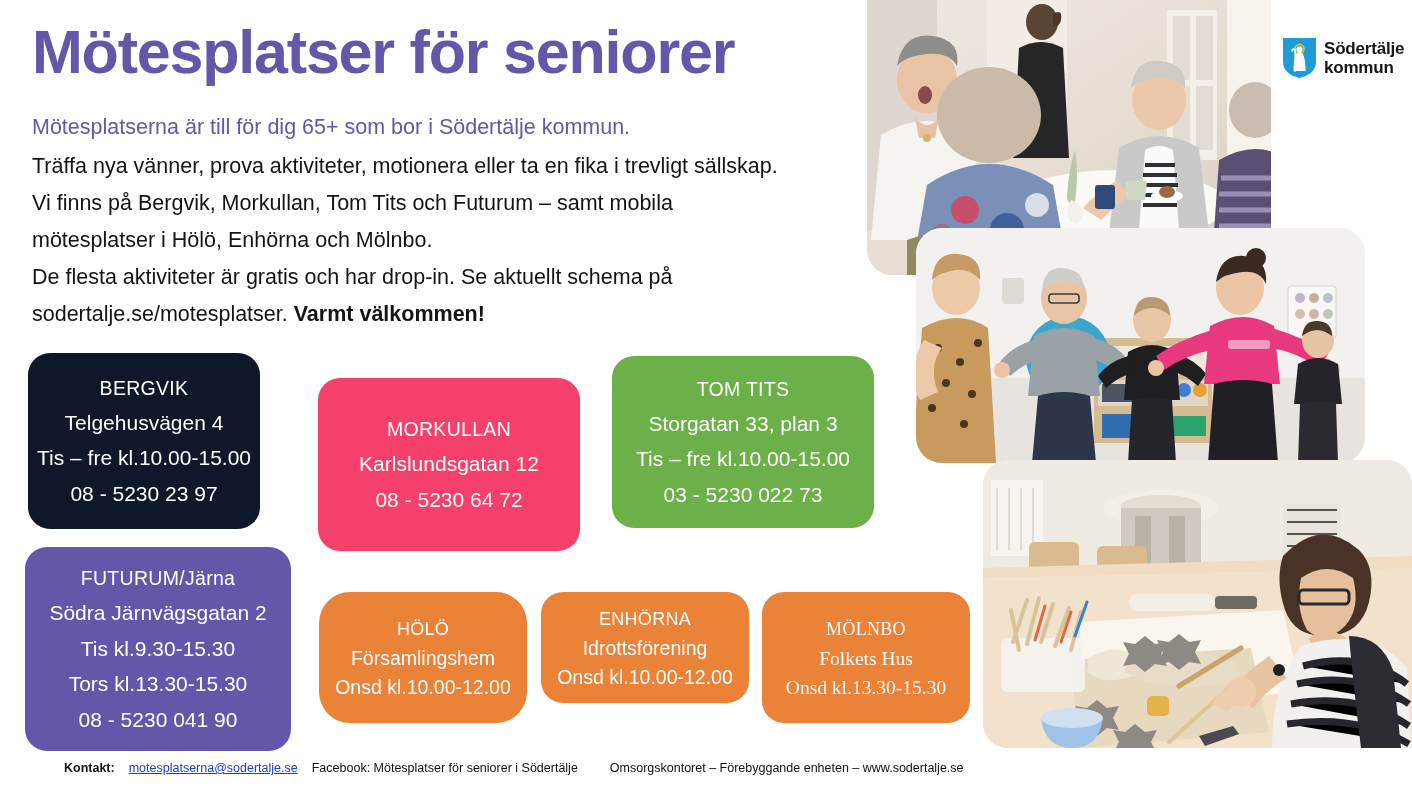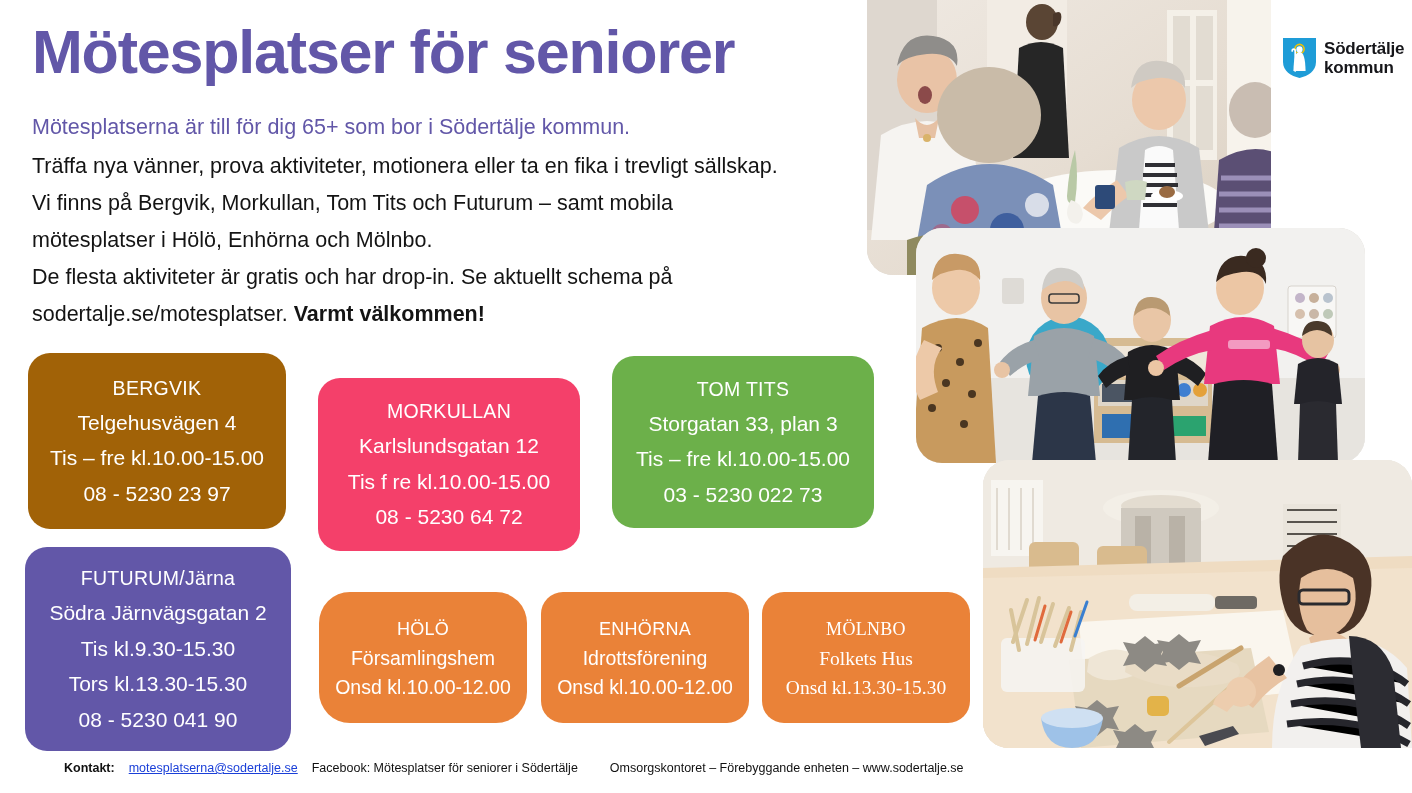--- a/index.html
+++ b/index.html
@@ -67,27 +67,27 @@
   }
   .card .c-line {
     font-size: 21px;
     line-height: 35.5px;
     white-space: nowrap;
   }
   .card.small .c-name { font-size: 18px; line-height: 30px; }
   .card.small .c-line { font-size: 19.5px; line-height: 29px; }
 
   
-  #card-bergvik   { left: 28px;  top: 353px; width: 258px; height: 176px; background: #a16207; }
+  #card-bergvik   { left: 28px;  top: 353px; width: 232px; height: 176px; background: #0f172a; }
   #card-morkullan { left: 318px; top: 355px; width: 262px; height: 173px; background: #f4406a; margin-top: 23px; }
   #card-tomtits   { left: 612px; top: 356px; width: 262px; height: 172px; background: #6cb04a; }
   
   #card-futurum   { left: 25px;  top: 547px; width: 266px; height: 204px; background: #6257a8; }
   #card-holo      { left: 319px; top: 592px; width: 208px; height: 131px; background: #ea8238; border-radius: 31px; }
-  #card-enhorna   { left: 541px; top: 592px; width: 208px; height: 131px; background: #ea8238; }
+  #card-enhorna   { left: 541px; top: 592px; width: 208px; height: 111px; background: #ea8238; }
   #card-molnbo    { left: 762px; top: 592px; width: 208px; height: 131px; background: #ea8238; font-family: Liberation Serif, serif; }
 
   
   .photo {
     position: absolute;
     border-radius: 26px;
     overflow: hidden;
     background: #dcd8d2;
   }
   #photo-fika     { left: 867px; top: 0px;   width: 404px; height: 275px; border-top-left-radius: 0; border-top-right-radius: 0;}
@@ -404,21 +404,20 @@
   <div class="card" id="card-bergvik">
     <div class="c-name">BERGVIK</div>
     <div class="c-line">Telgehusvägen 4</div>
     <div class="c-line">Tis – fre kl.10.00-15.00</div>
     <div class="c-line">08 - 5230 23 97</div>
   </div>
 
   <div class="card" id="card-morkullan">
     <div class="c-name">MORKULLAN</div>
     <div class="c-line">Karlslundsgatan 12</div>
-    <div class="c-line">Tis f re kl.10.00-15.00</div>
     <div class="c-line">08 - 5230 64 72</div>
   </div>
 
   <div class="card" id="card-tomtits">
     <div class="c-name">TOM TITS</div>
     <div class="c-line">Storgatan 33, plan 3</div>
     <div class="c-line">Tis – fre kl.10.00-15.00</div>
     <div class="c-line">03 - 5230 022 73</div>
   </div>
 

